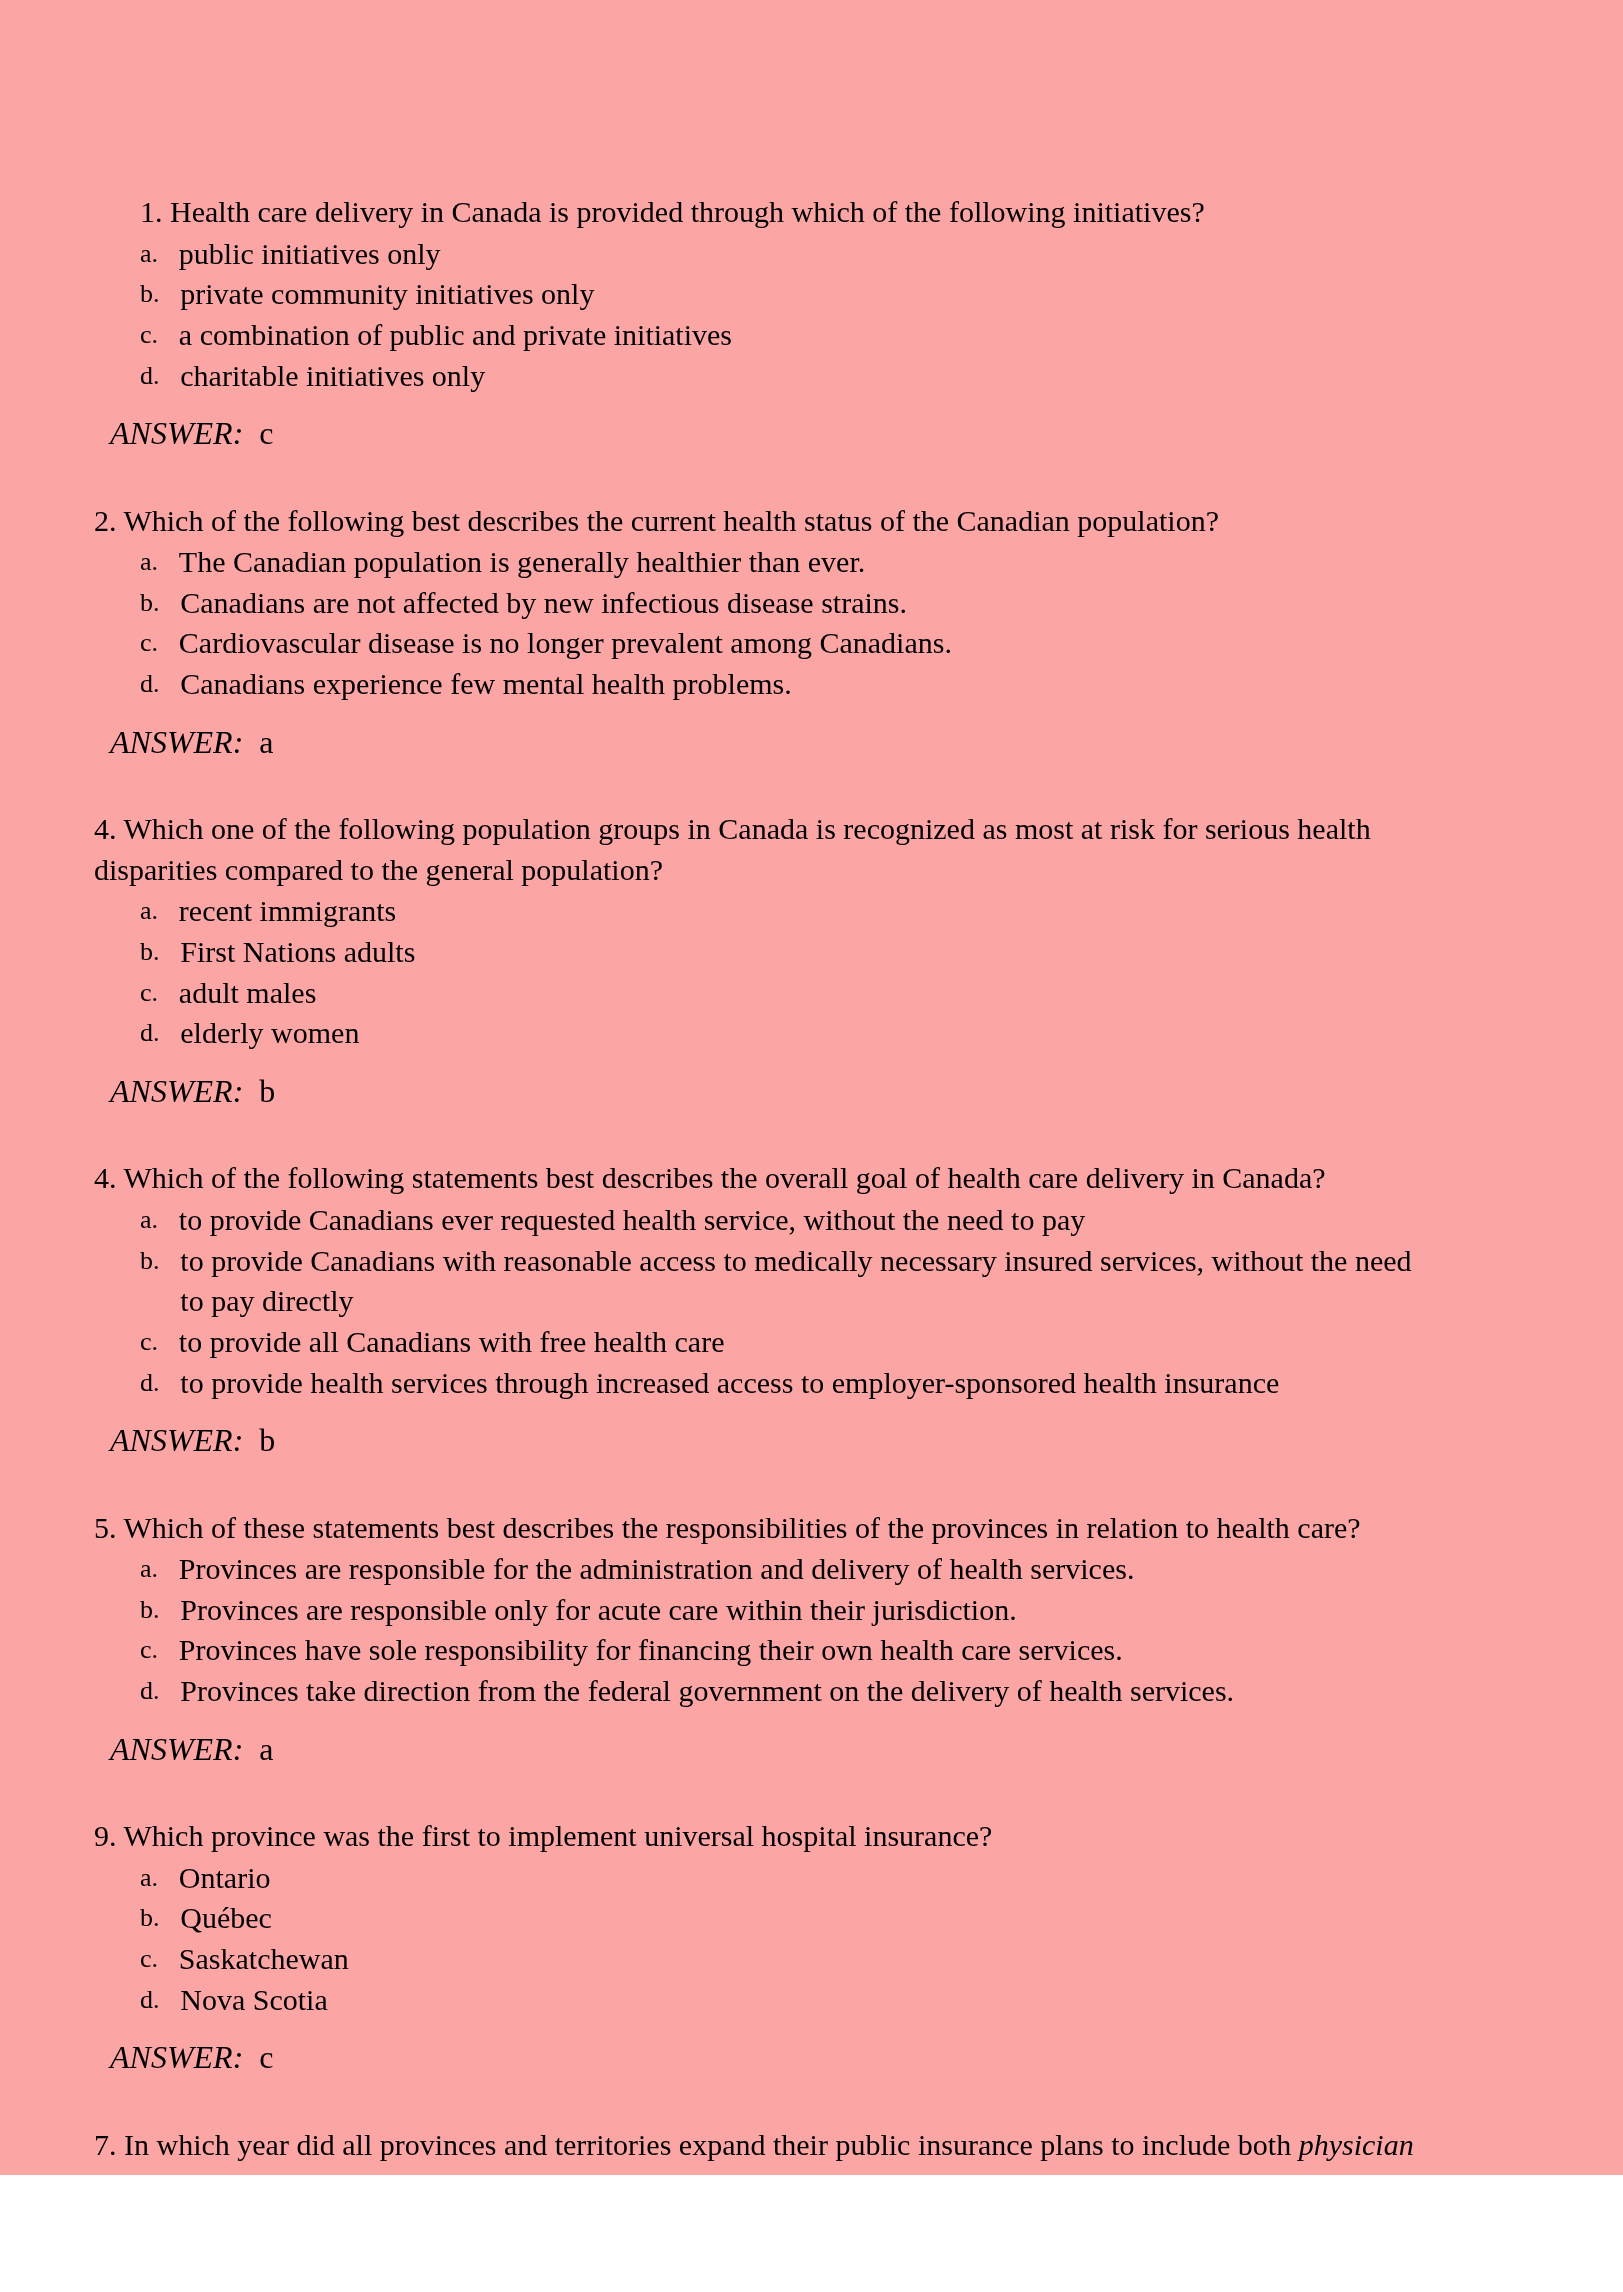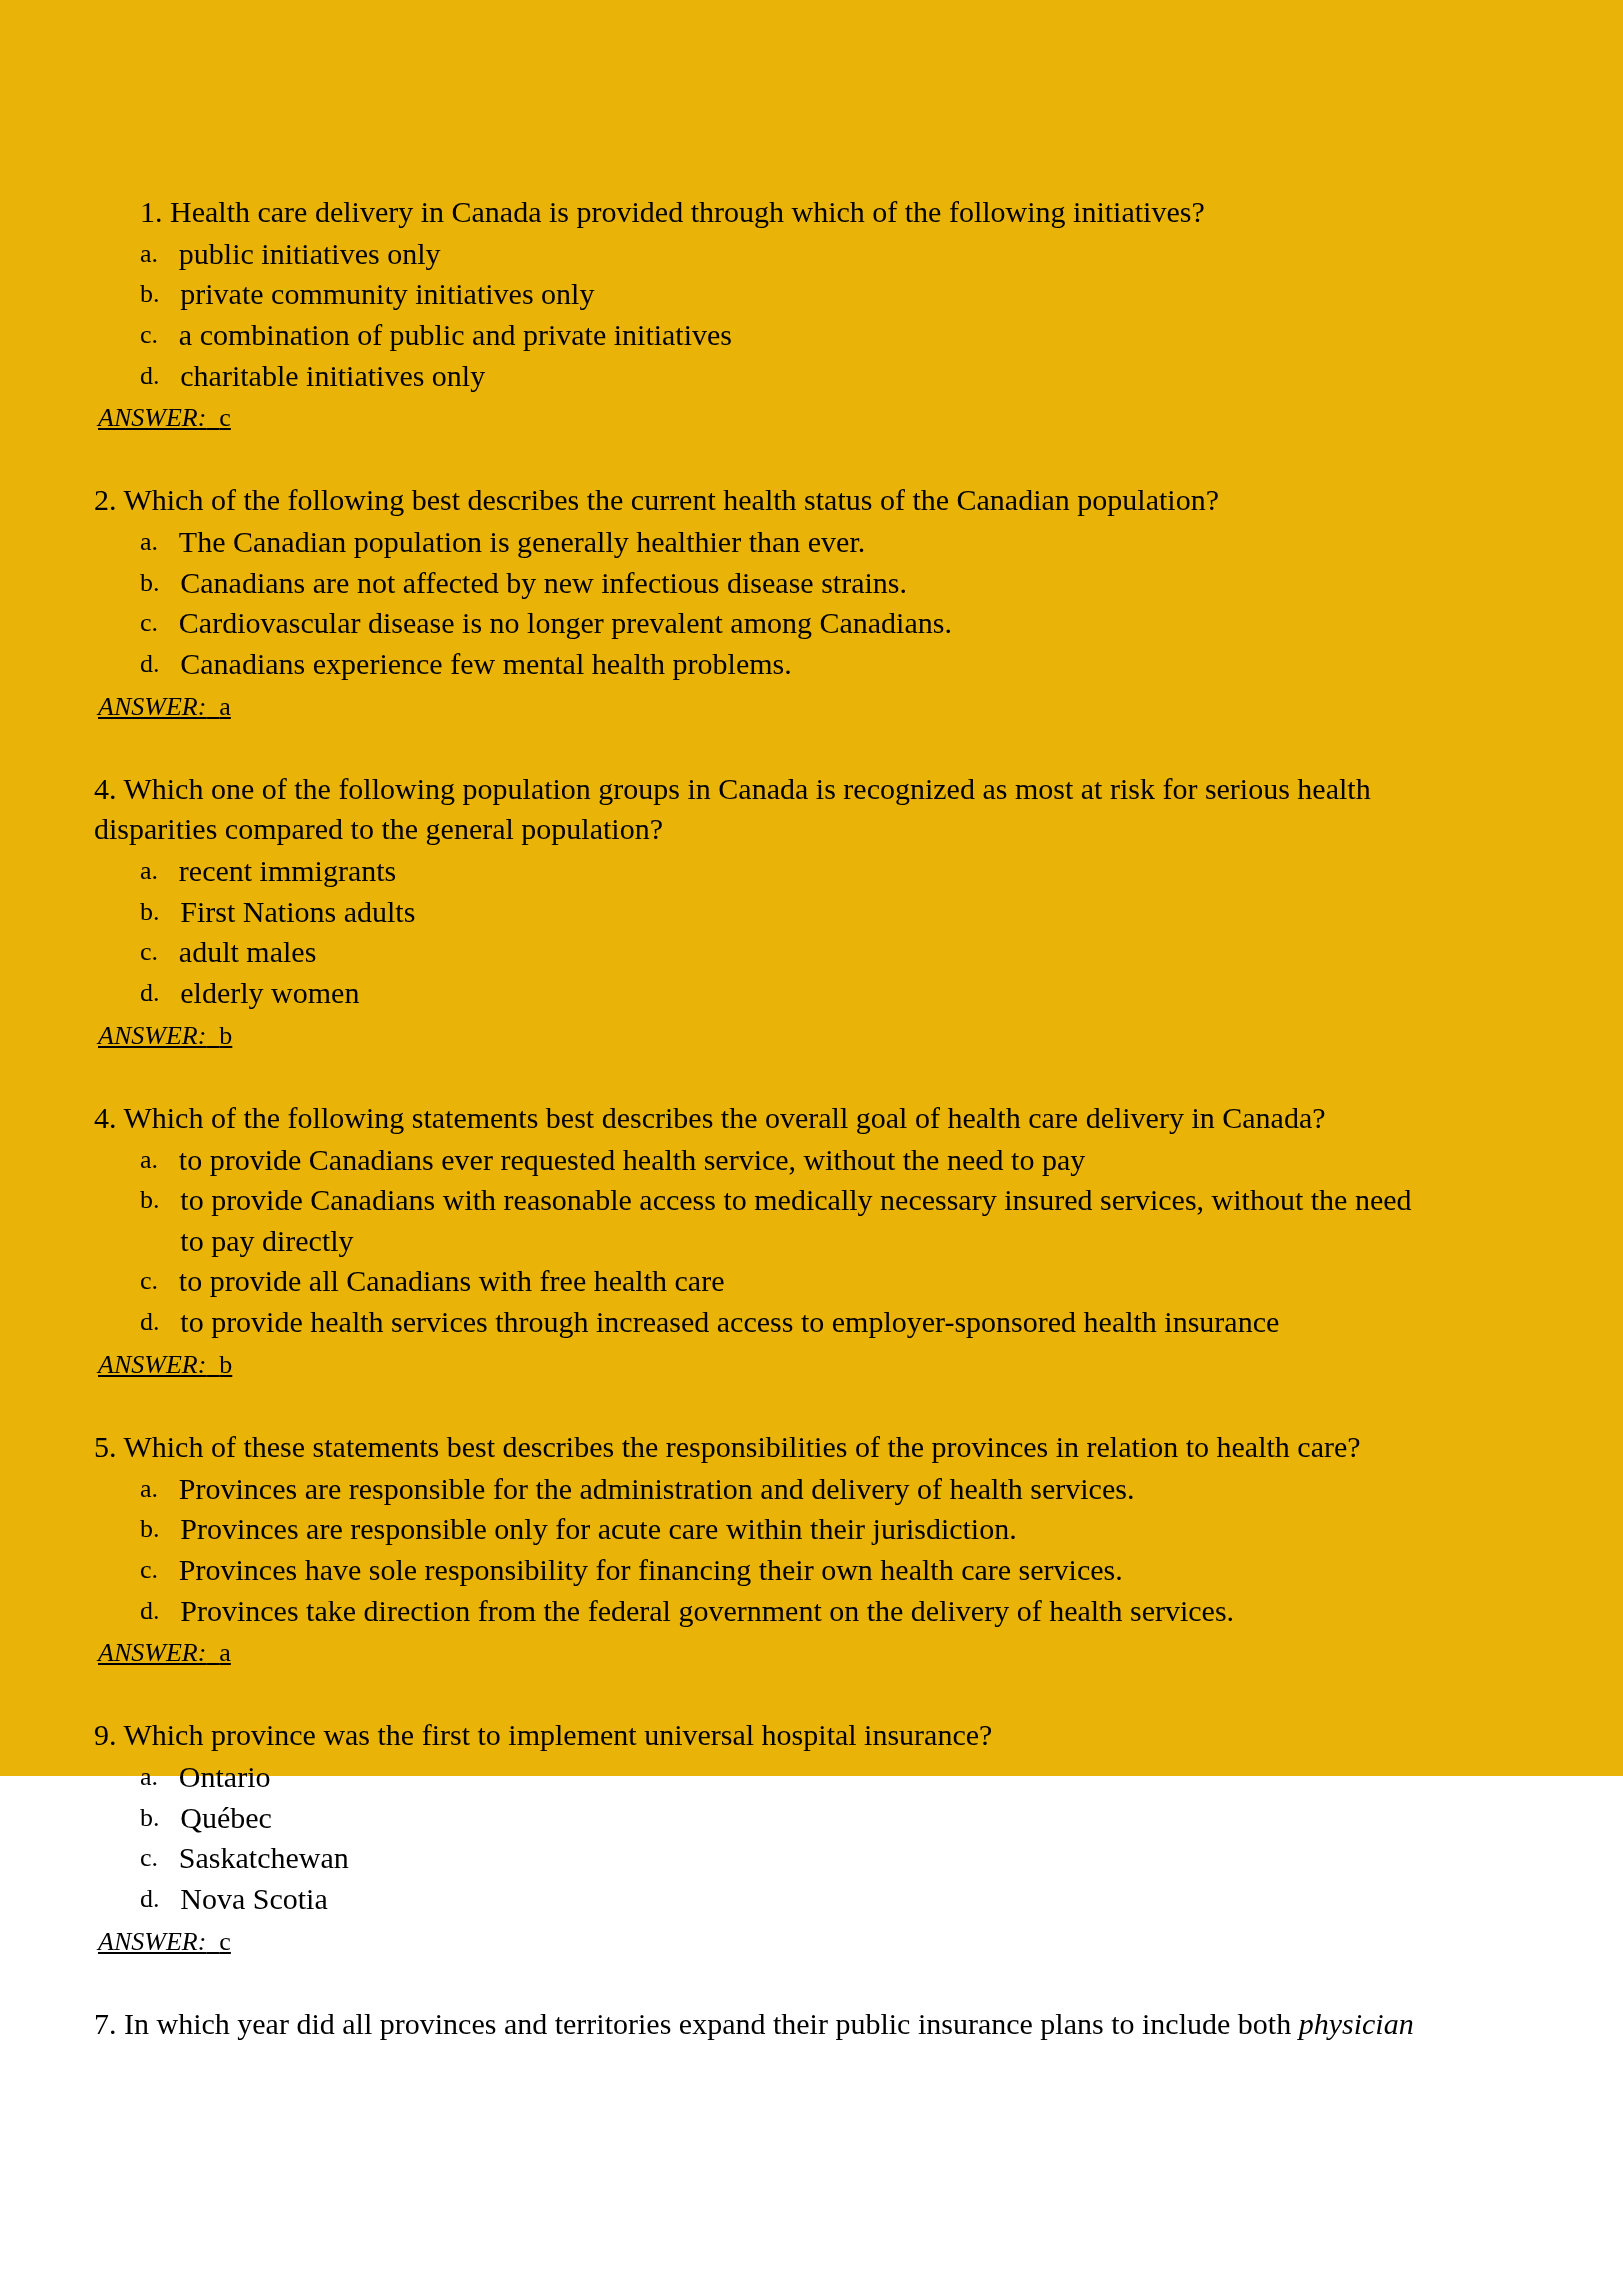--- a/index.html
+++ b/index.html
@@ -10,22 +10,22 @@
   body {
     width: 1623px;
     height: 2293px;
     font-family: "Liberation Serif", "DejaVu Serif", serif;
     color: #000000;
     -webkit-font-smoothing: antialiased;
   }
   .page {
     position: relative;
     width: 1623px;
-    height: 1776px;
-    background: #eab308;
+    height: 2175px;
+    background: #fca5a5;
     box-sizing: border-box;
     padding: 192px 94px 0 94px;
   }
   .qblock {
     margin: 0 0 45px 0;
   }
   .qblock:last-child {
     margin-bottom: 16px;
   }
   .stem {
@@ -59,26 +59,25 @@
     line-height: 1.51;
     padding-right: 8.8px;
     white-space: nowrap;
   }
   .opt .otext {
     flex: 1 1 auto;
     max-width: 1259px;
     margin-left: 12px;
   }
   .answer {
-    font-size: 26px;
+    font-size: 32px;
     line-height: 1.355;
-    margin: 4px;
+    margin: 16px;
     padding-left: 0;
     white-space: pre;
-    text-decoration: underline;
   }
   .answer .lbl {
     font-style: italic;
   }
   .answer .val {
     font-style: normal;
   }
   .ital {
     font-style: italic;
   }

